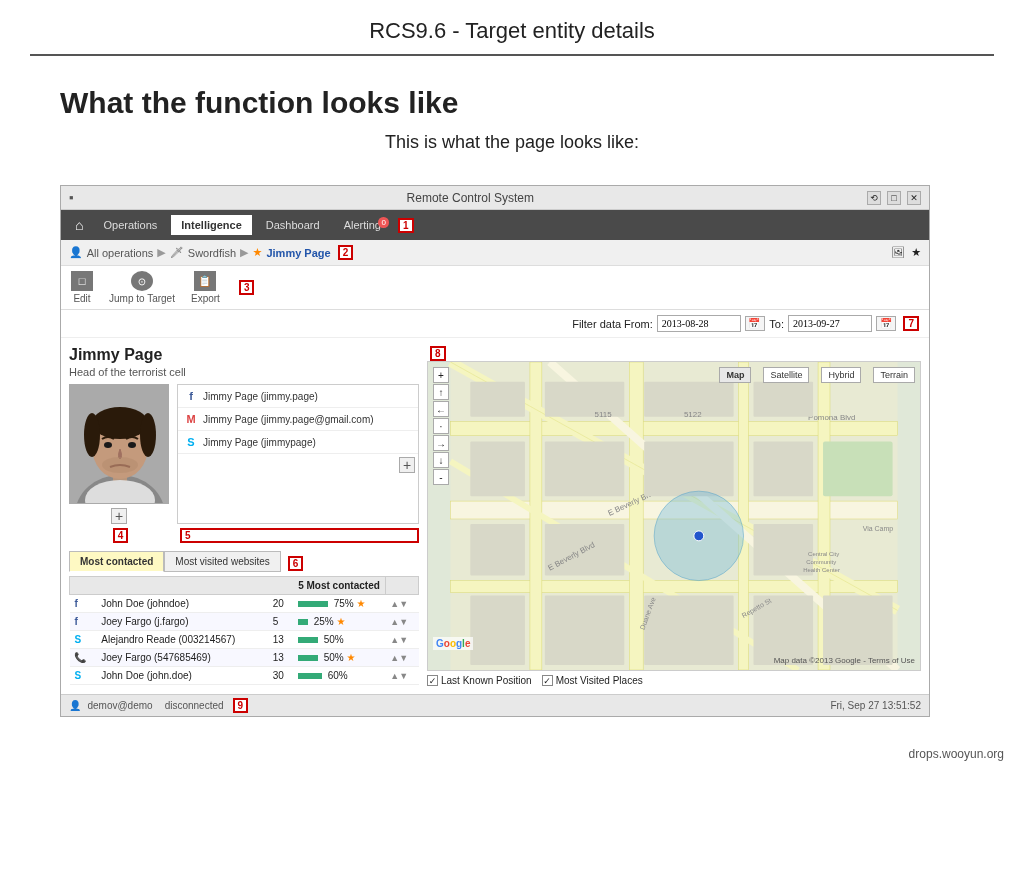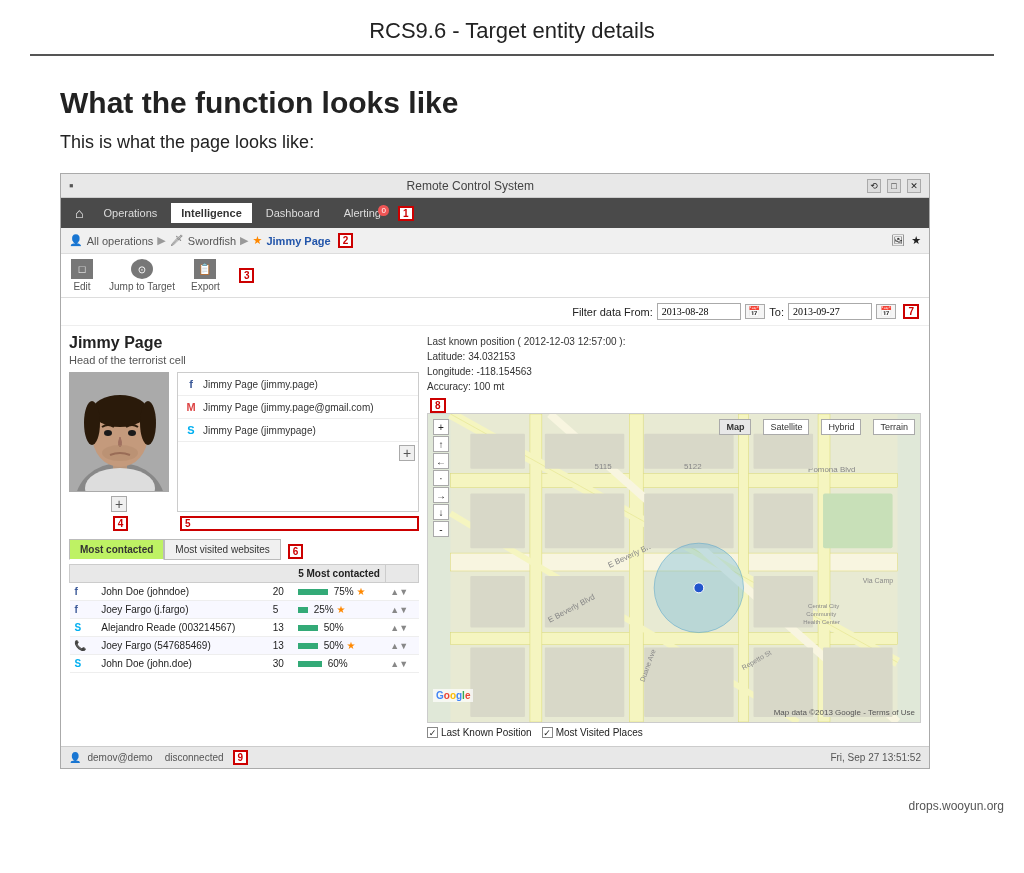--- a/index.html
+++ b/index.html
@@ -30,21 +30,22 @@
     }
 
     .section-heading {
       font-size: 30px;
       font-weight: bold;
       margin-bottom: 12px;
     }
 
     .section-subtext {
       font-size: 18px;
-      margin-bottom: 20px;
+      margin-bottom: 32px;
+      text-align: center;
     }
 
     
     .app-window {
       border: 1px solid #aaa;
       background: #f5f5f5;
       width: 870px;
       font-size: 11px;
     }
 
@@ -290,21 +291,21 @@
     }
     .tab-btn {
       border: 1px solid #bbb;
       background: #f0f0f0;
       padding: 4px 10px;
       font-size: 10px;
       cursor: pointer;
       color: #333;
     }
     .tab-btn.active {
-      background: #bef264;
+      background: #fef9c3;
       border-bottom: 1px solid #fff;
       font-weight: bold;
     }
 
     
     .mc-table {
       width: 100%;
       border-collapse: collapse;
       font-size: 10px;
     }
@@ -709,26 +710,20 @@
         <span class="pct-bar" style="width:24px;"></span>
         60% 
       </td>
       <td><span class="scroll-arrow">▲▼</span></td>
     </tr>
               </tbody>
           </table>
         </div>
 
         <div class="right-panel">
-          <div class="map-info-text">
-            <div>Last known position ( 2012-12-03 12:57:00 ):</div>
-            <div>Latitude: 34.032153</div>
-            <div>Longitude: -118.154563</div>
-            <div>Accuracy: 100 mt</div>
-          </div>
           <span class="ann">8</span>
 
           <div class="map-container">
             <div class="map-svg-container">
               
               <svg class="map-bg" viewBox="0 0 450 310" xmlns="http://www.w3.org/2000/svg">
 
                 <rect width="450" height="310" fill="#e8ead3"></rect>
 
                 <rect x="0" y="60" width="450" height="14" fill="#f5f5c0" stroke="#d8d870" stroke-width="0.5"></rect>

